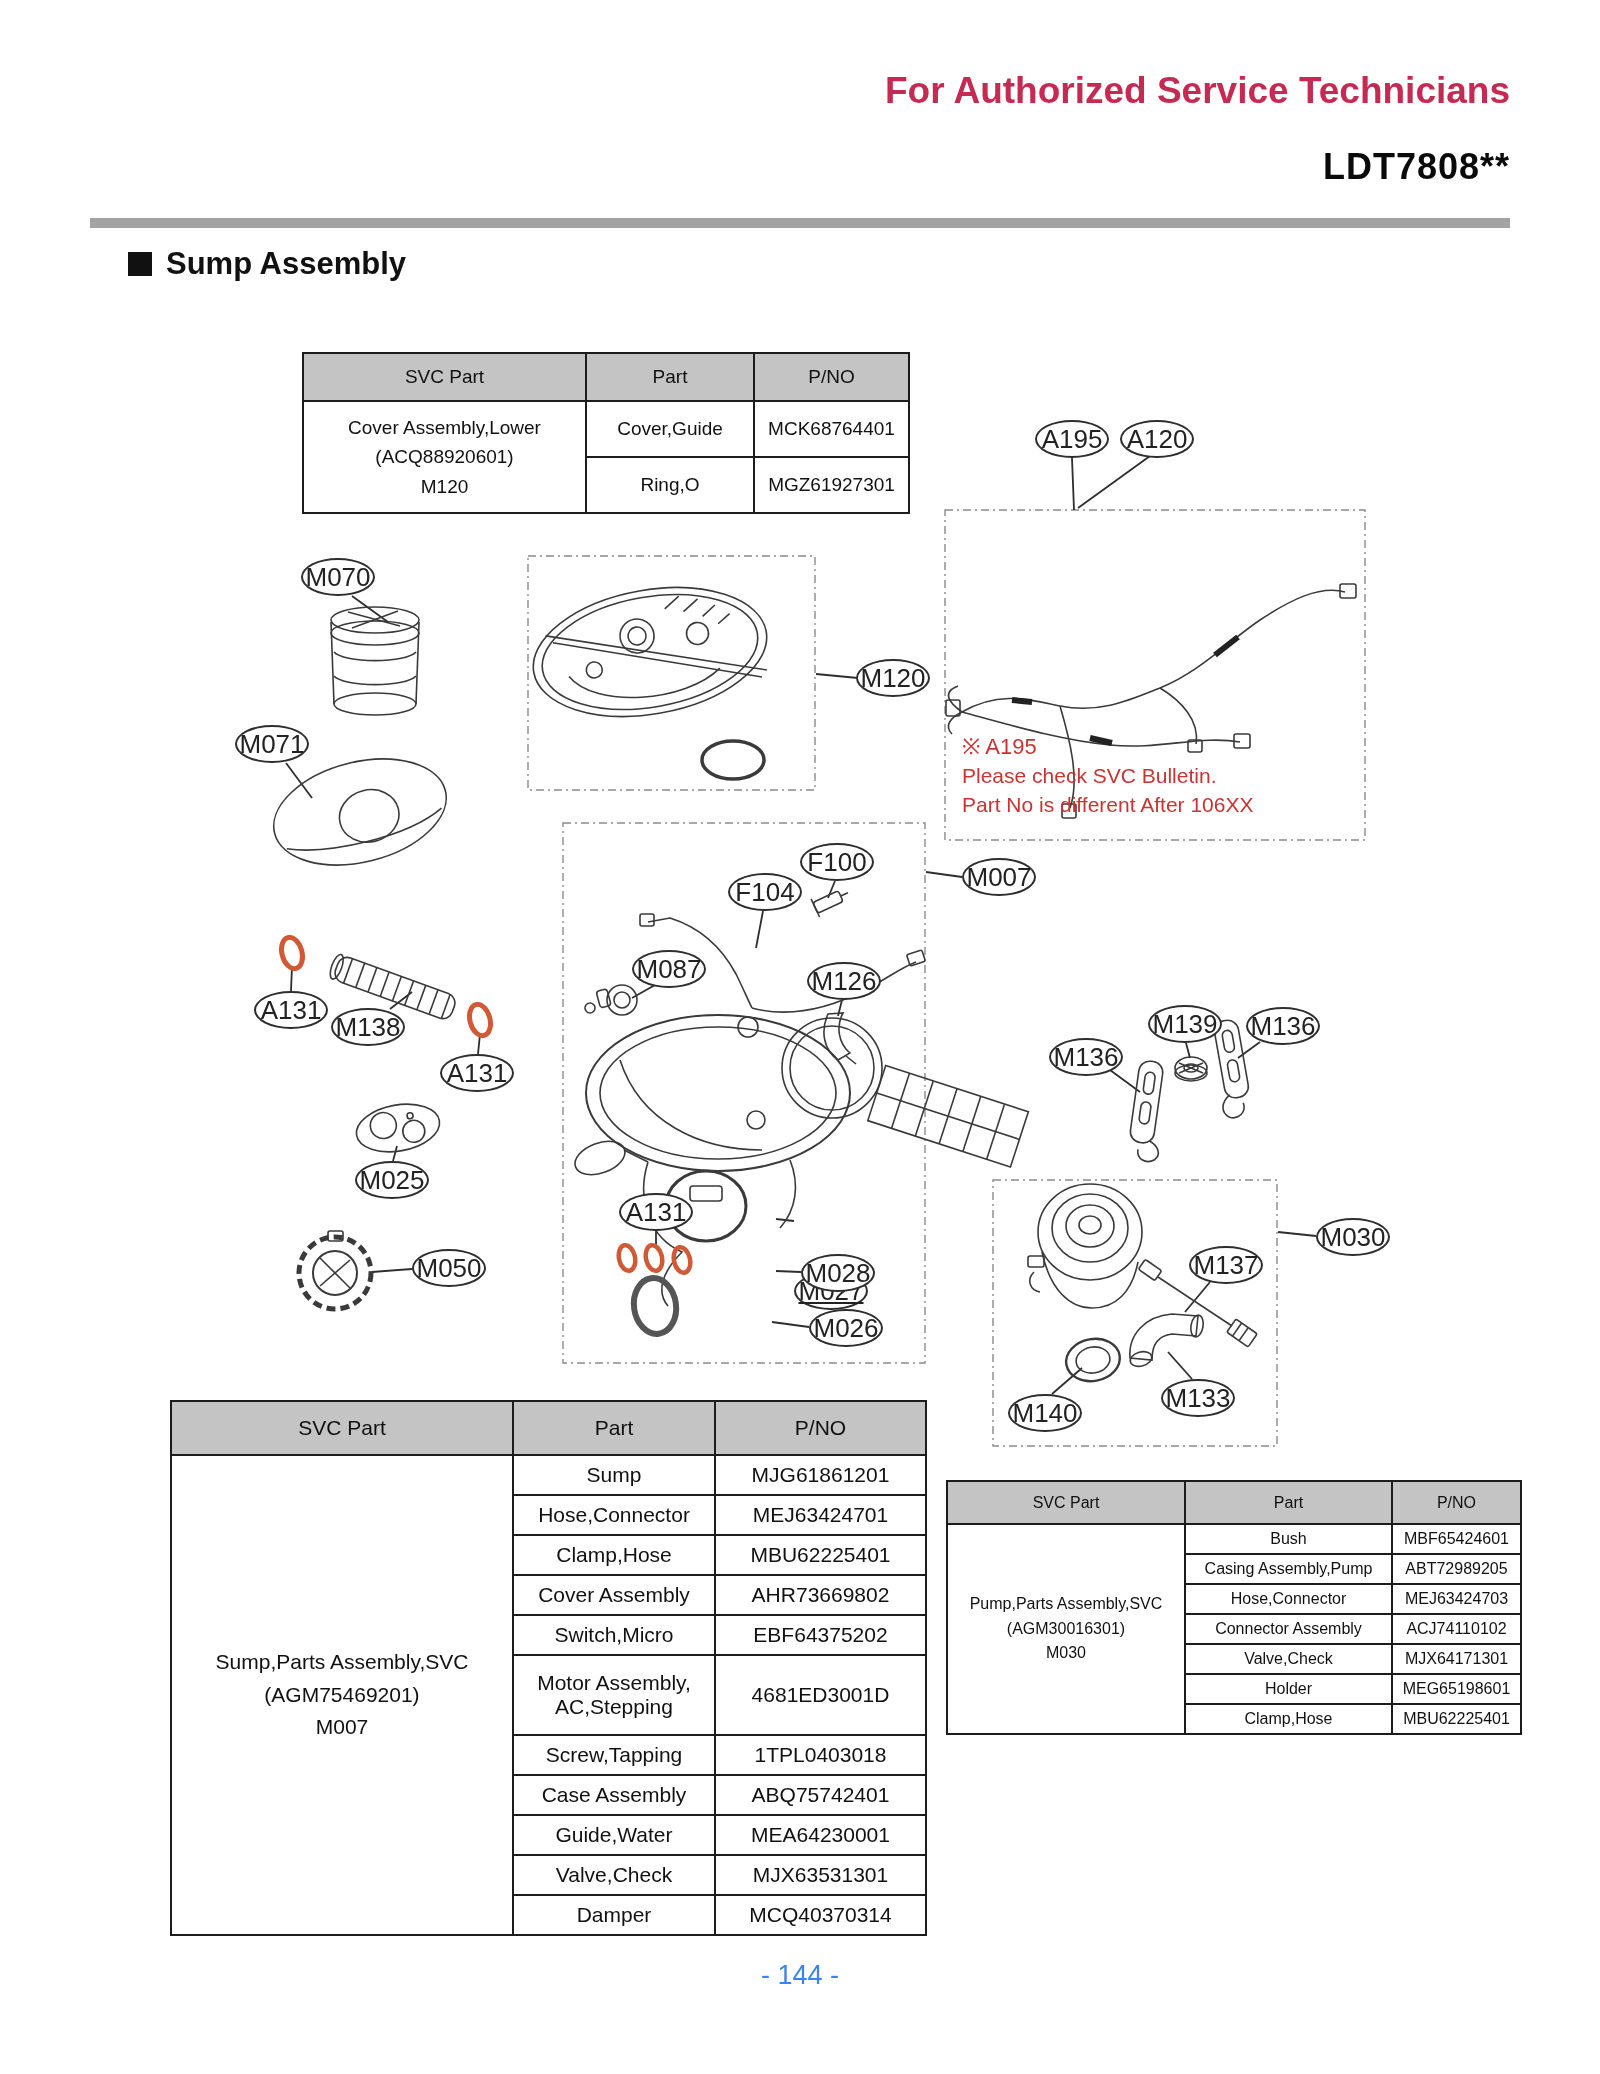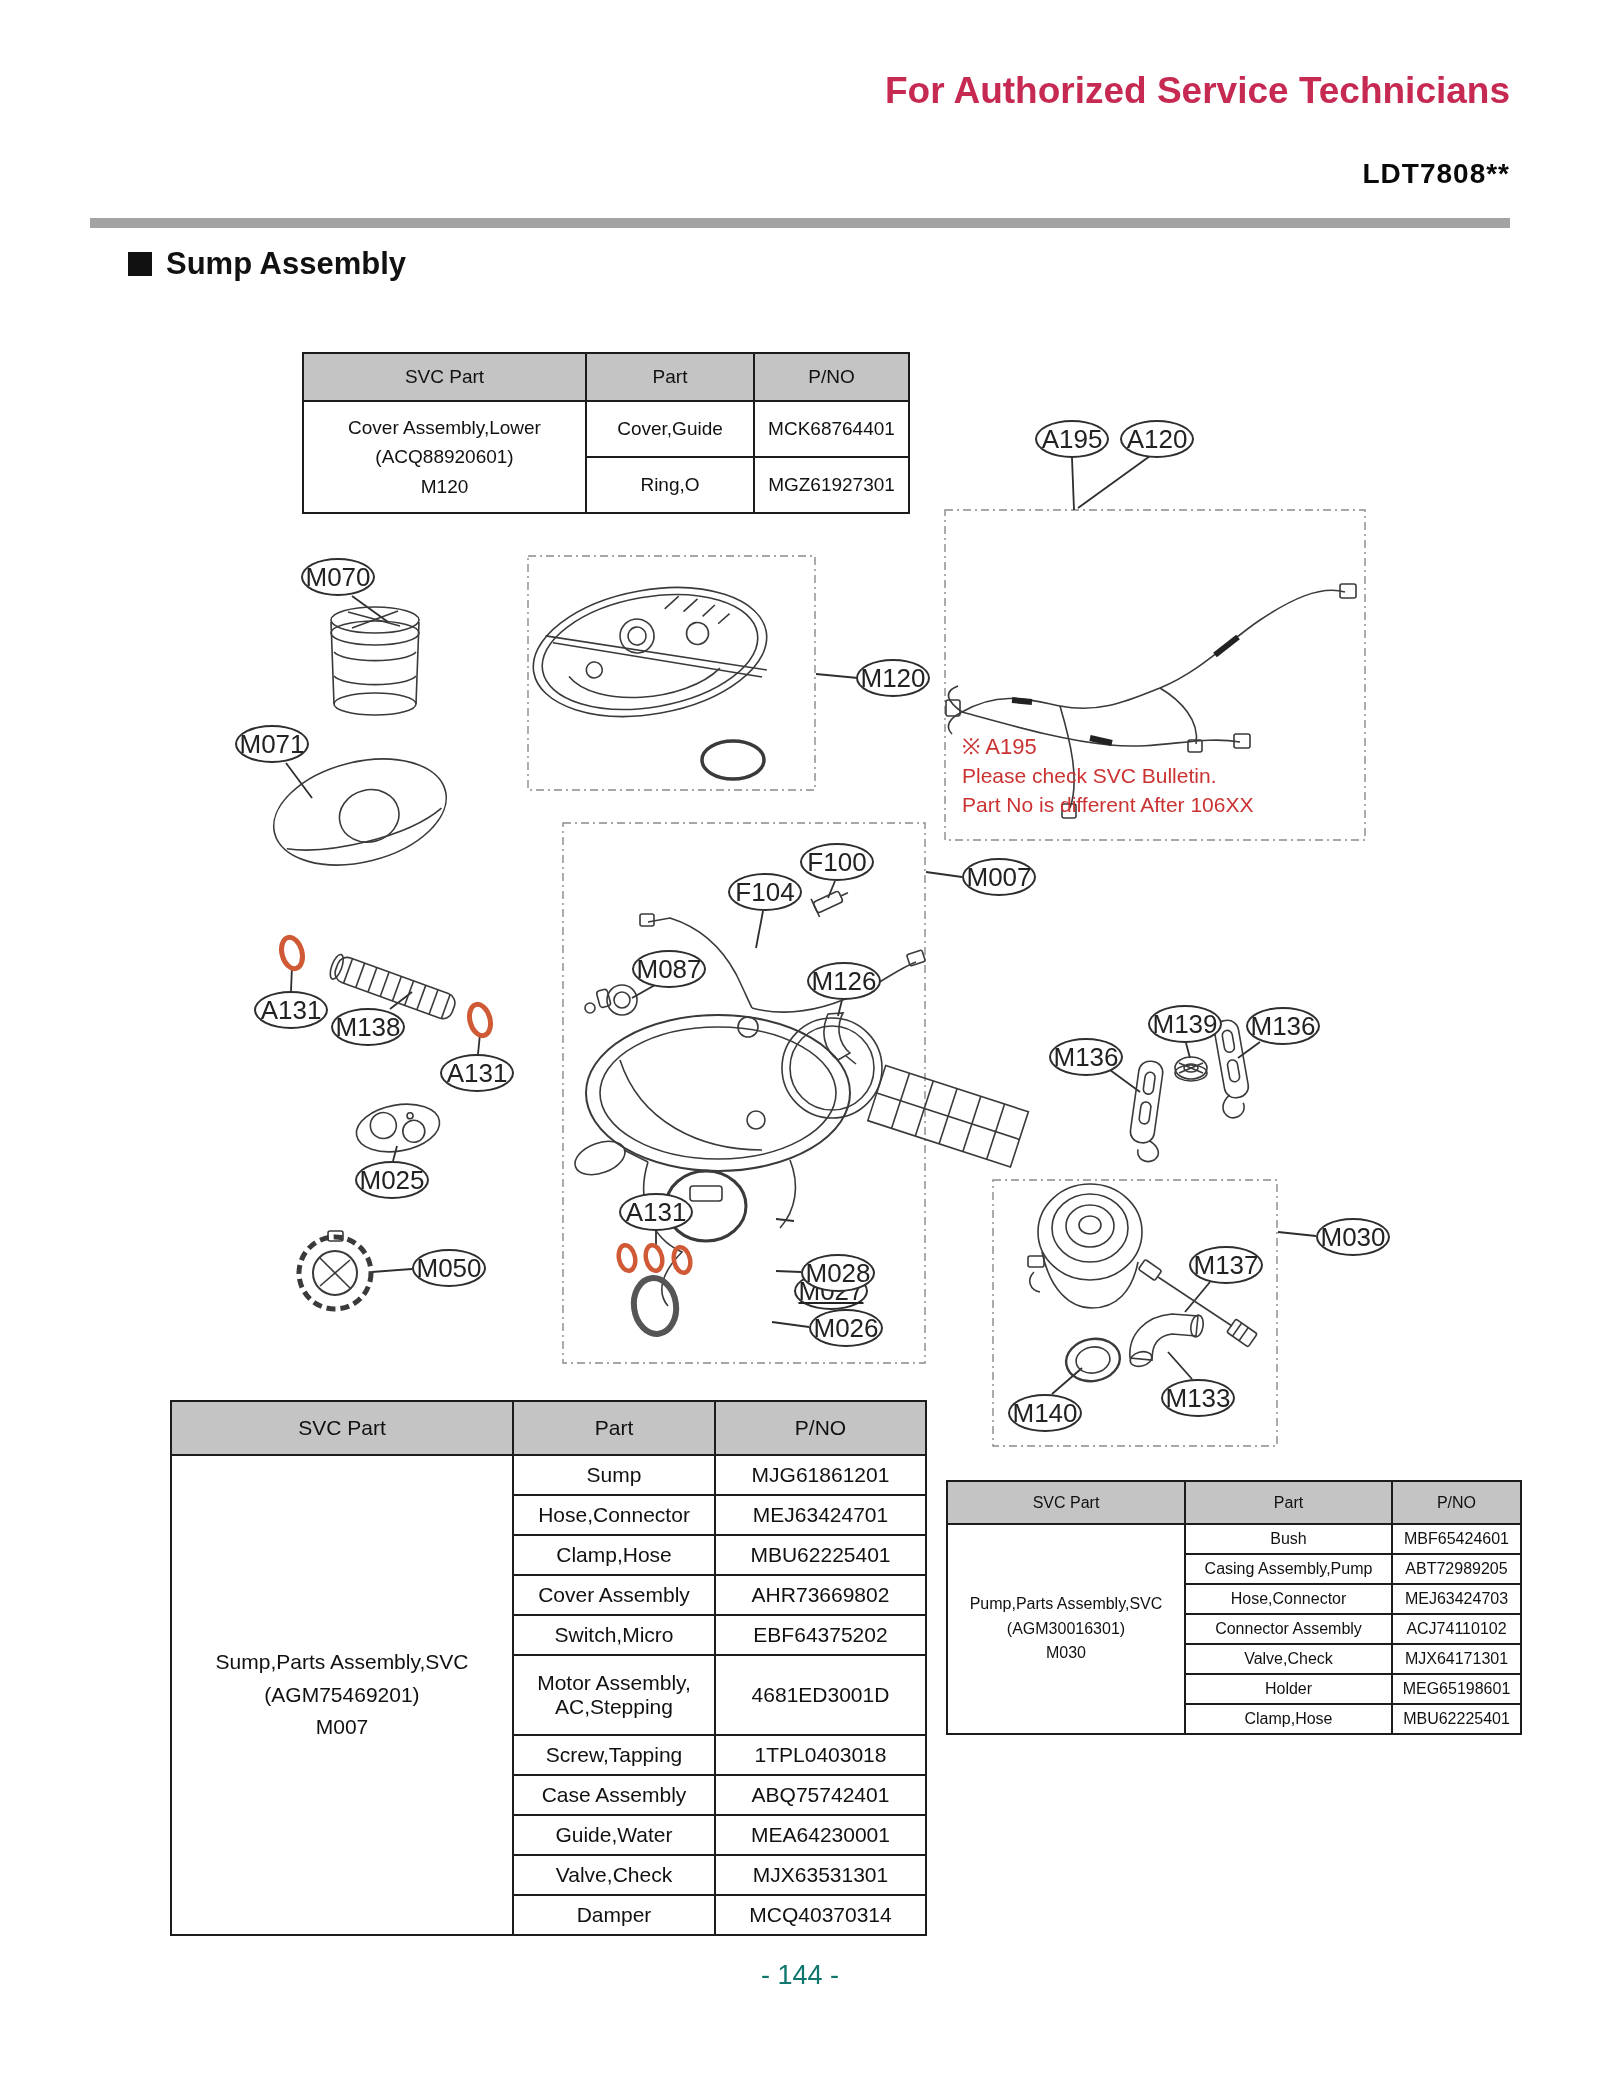--- a/index.html
+++ b/index.html
@@ -1,20 +1,20 @@
 <!DOCTYPE html>
 <html><head>
 <meta charset="utf-8">
 <style>
   html,body{margin:0;padding:0;background:#ffffff;}
   body{width:1600px;height:2074px;position:relative;font-family:"Liberation Sans",sans-serif;color:#111;}
 
   
   .notice{position:absolute;right:90px;top:70px;font-size:37px;font-weight:bold;color:#c62a52;}
-  .model{position:absolute;right:90px;top:158px;font-size:28px;font-weight:bold;color:#0a0a0a;letter-spacing:1px;}
+  .model{position:absolute;right:90px;top:146px;font-size:36px;font-weight:bold;color:#0a0a0a;letter-spacing:1px;}
   .rule{position:absolute;left:90px;top:218px;width:1420px;height:10px;background:#a3a3a3;}
 
   
   .section{position:absolute;left:112px;top:246px;display:flex;align-items:center;gap:14px;padding-left:16px;}
   .bullet{width:24px;height:24px;background:#111;}
   .section-title{font-size:31px;font-weight:bold;color:#111;}
 
   
   table.ptable{position:absolute;border-collapse:collapse;table-layout:fixed;background:#fff;}
   table.ptable th,table.ptable td{border:2px solid #1c1c1c;text-align:center;vertical-align:middle;padding:4px 4px;overflow:hidden;}
@@ -33,21 +33,21 @@
     background:#fff;display:flex;align-items:center;justify-content:center;
     font-size:26px;color:#222;box-sizing:border-box;z-index:5;}
 
   
   .svc-note{position:absolute;left:962px;top:732px;color:#cb3333;font-size:21px;line-height:1.38;z-index:4;}
   .svc-note .n1{font-size:22px;}
 
   
   #diagram{position:absolute;left:0;top:0;z-index:1;}
 
-  .pagenum{position:absolute;left:700px;top:1960px;width:200px;text-align:center;font-size:27px;color:#0f766e;}
+  .pagenum{position:absolute;left:700px;top:1960px;width:200px;text-align:center;font-size:27px;color:#3b82f6;}
 </style>
 </head>
 <body>
 
 <div class="notice">For Authorized Service Technicians</div>
 <div class="model">LDT7808**</div>
 <div class="rule"></div>
 
 <div class="section">
   <span class="bullet"></span>

